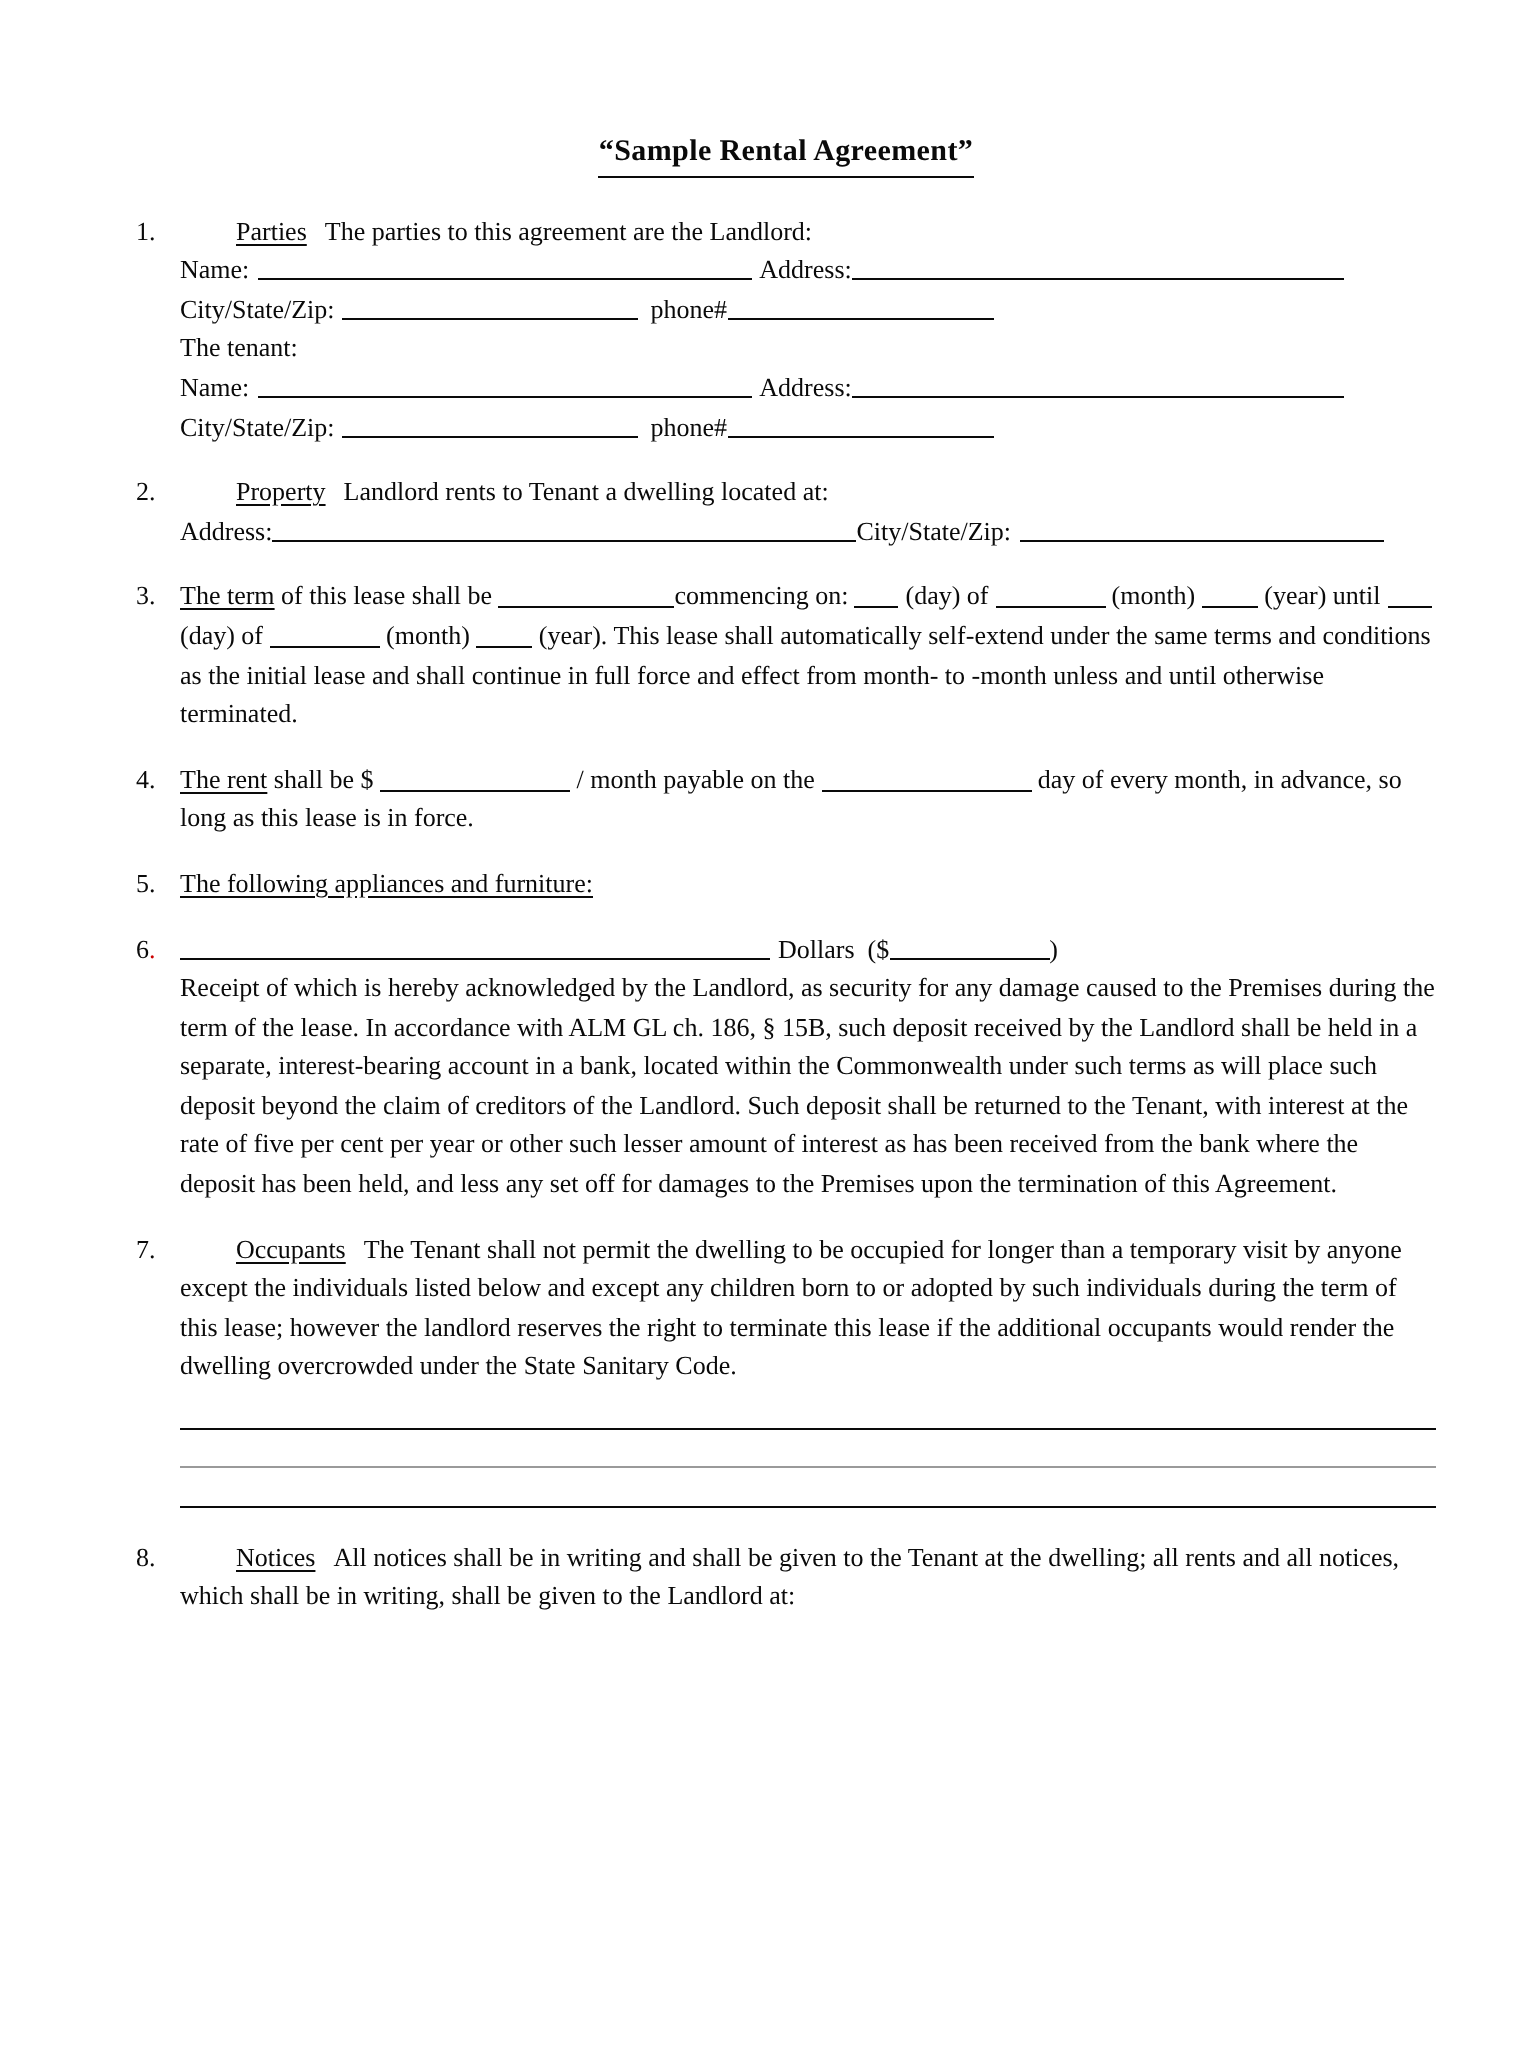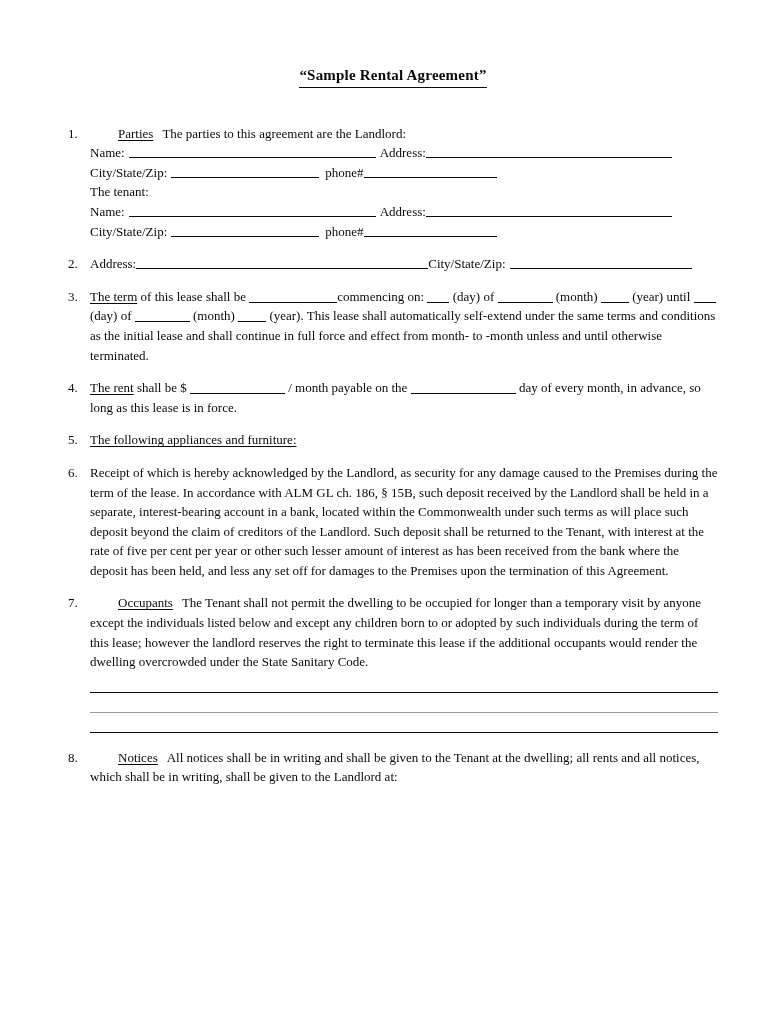--- a/index.html
+++ b/index.html
@@ -11,21 +11,21 @@
   *{margin:0;padding:0;box-sizing:border-box;}
   html,body{background:#fff;}
   body{
     width:770px;height:1024px;
     font-family:"Liberation Serif","DejaVu Serif",serif;
     font-size:13px;line-height:19.6px;color:var(--text);
     background:var(--page-bg);
     overflow:hidden;
   }
   .page{width:770px;height:1024px;padding:66px 52px 0 68px;background:var(--page-bg);}
-  .title{text-align:center;margin-bottom:36px;}
+  .title{text-align:center;margin-bottom:17px;}
   .title-text{
     display:inline-block;font-weight:bold;font-size:15px;
     border-bottom:1.6px solid var(--text);padding-bottom:1px;letter-spacing:.2px;
   }
   .item{display:flex;margin-top:13px;}
   .item:first-of-type{margin-top:0;}
   .num{width:22px;flex:none;}
   .body{flex:1;min-width:0;}
   .u{text-decoration:underline;text-underline-offset:2px;}
   .gap{margin-right:9px;margin-left:28px;}
@@ -88,20 +88,21 @@
         <span class="blank b148 ml4"></span>
         <span class="ml6">phone#</span>
         <span class="blank b133"></span>
       </div>
     </div>
   </div>
 
   <div class="item">
     <span class="num">2.</span>
     <div class="body">
+      <div class="para"><span class="u gap">Property</span><span>Landlord rents to Tenant a dwelling located at:</span></div>
       <div class="frow">
         <span>Address:</span>
         <span class="blank b292"></span>
         <span>City/State/Zip:</span>
         <span class="blank b182 ml4"></span>
       </div>
     </div>
   </div>
 
   <div class="item">
@@ -121,20 +122,26 @@
   <div class="item">
     <span class="num">5.</span>
     <div class="body">
       <div class="para"><span class="u">The following appliances and furniture:</span></div>
     </div>
   </div>
 
   <div class="item">
     <span class="num"><span>6</span><span class="red">.</span></span>
     <div class="body">
+      <div class="frow">
+        <span class="blank b295"></span>
+        <span class="ml4">Dollars&nbsp; ($</span>
+        <span class="blank b80"></span>
+        <span>)</span>
+      </div>
       <div class="para">Receipt of which is hereby acknowledged by the Landlord, as security for any damage caused to the Premises during the term of the lease. In accordance with ALM GL ch. 186, § 15B, such deposit received by the Landlord shall be held in a separate, interest-bearing account in a bank, located within the Commonwealth under such terms as will place such deposit beyond the claim of creditors of the Landlord. Such deposit shall be returned to the Tenant, with interest at the rate of five per cent per year or other such lesser amount of interest as has been received from the bank where the deposit has been held, and less any set off for damages to the Premises upon the termination of this Agreement.</div>
     </div>
   </div>
 
   <div class="item">
     <span class="num">7.</span>
     <div class="body">
       <div class="para"><span class="u gap">Occupants</span><span>The Tenant shall not permit the dwelling to be occupied for longer than a temporary visit by anyone except the individuals listed below and except any children born to or adopted by such individuals during the term of this lease; however the landlord reserves the right to terminate this lease if the additional occupants would render the dwelling overcrowded under the State Sanitary Code.</span></div>
       <div class="write-lines">
         <div class="write-line"></div>

